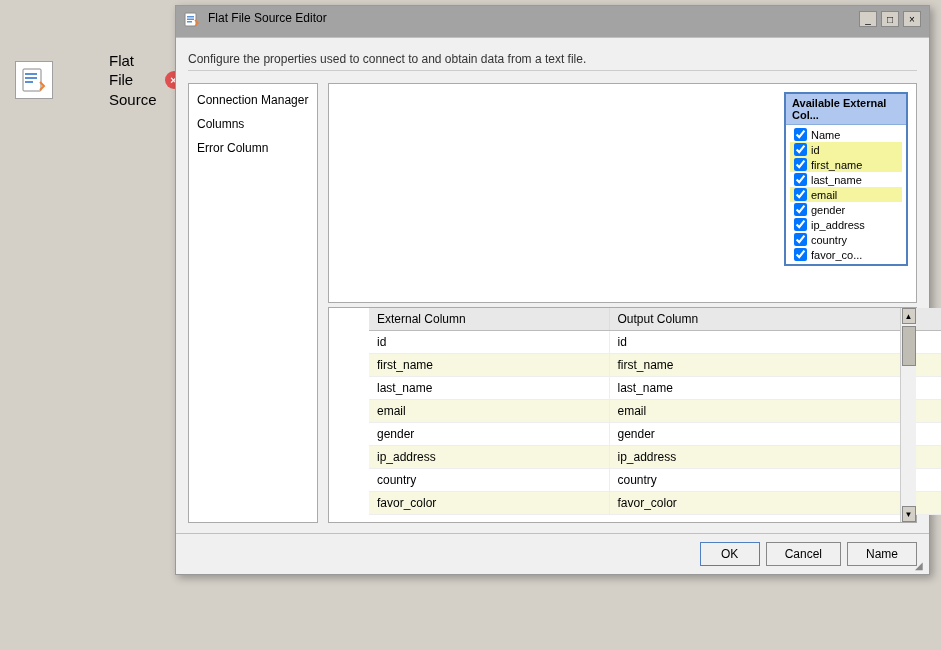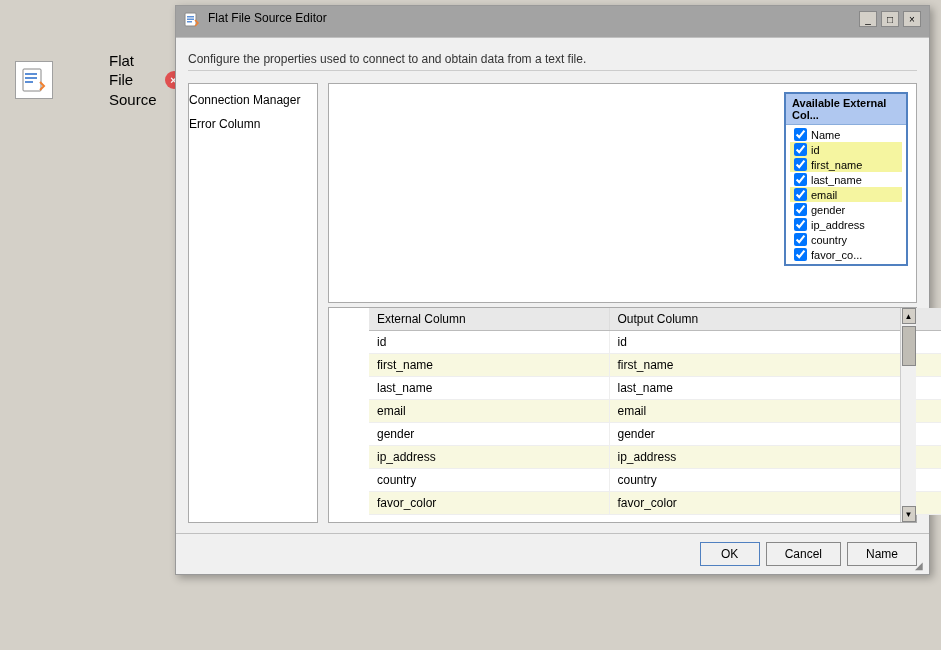--- a/index.html
+++ b/index.html
@@ -148,21 +148,21 @@
     .nav-panel {
       width: 130px;
       min-height: 440px;
       background: #fff;
       border: 1px solid #aaa;
       padding: 4px 0;
       flex-shrink: 0;
     }
 
     .nav-item {
-      padding: 5px 0;
+      padding: 5px 8px;
       font-size: 12px;
       cursor: pointer;
       color: #000;
     }
 
     
     .editor-area {
       flex: 1;
       display: flex;
       flex-direction: column;
@@ -382,20 +382,21 @@
       </div>
     </div>
 
     <div class="dialog-body">
       <div class="dialog-description">Configure the properties used to connect to and obtain data from a text file.</div>
 
       <div class="dialog-content">
 
         <div class="nav-panel">
           <div class="nav-item">Connection Manager</div>
+          <div class="nav-item">Columns</div>
           <div class="nav-item">Error Column</div>
         </div>
 
         <div class="editor-area">
 
           <div class="preview-area">
             <div class="available-columns-box">
               <div class="available-columns-header">Available External Col...</div>
               <div class="available-columns-list">
 

